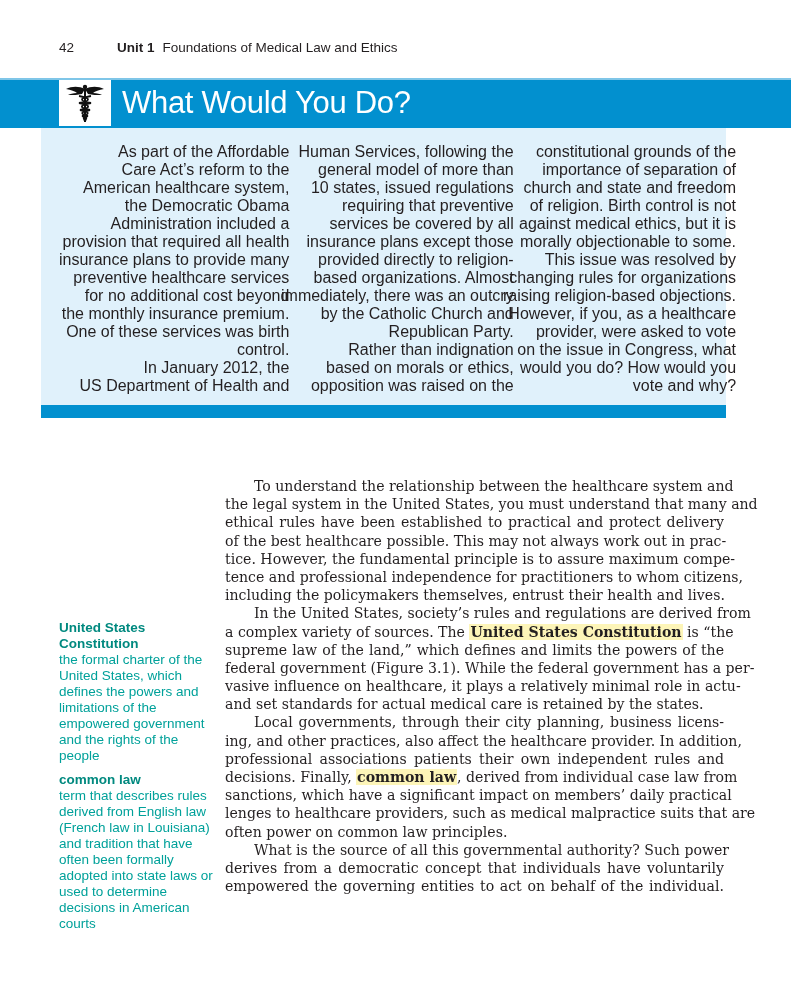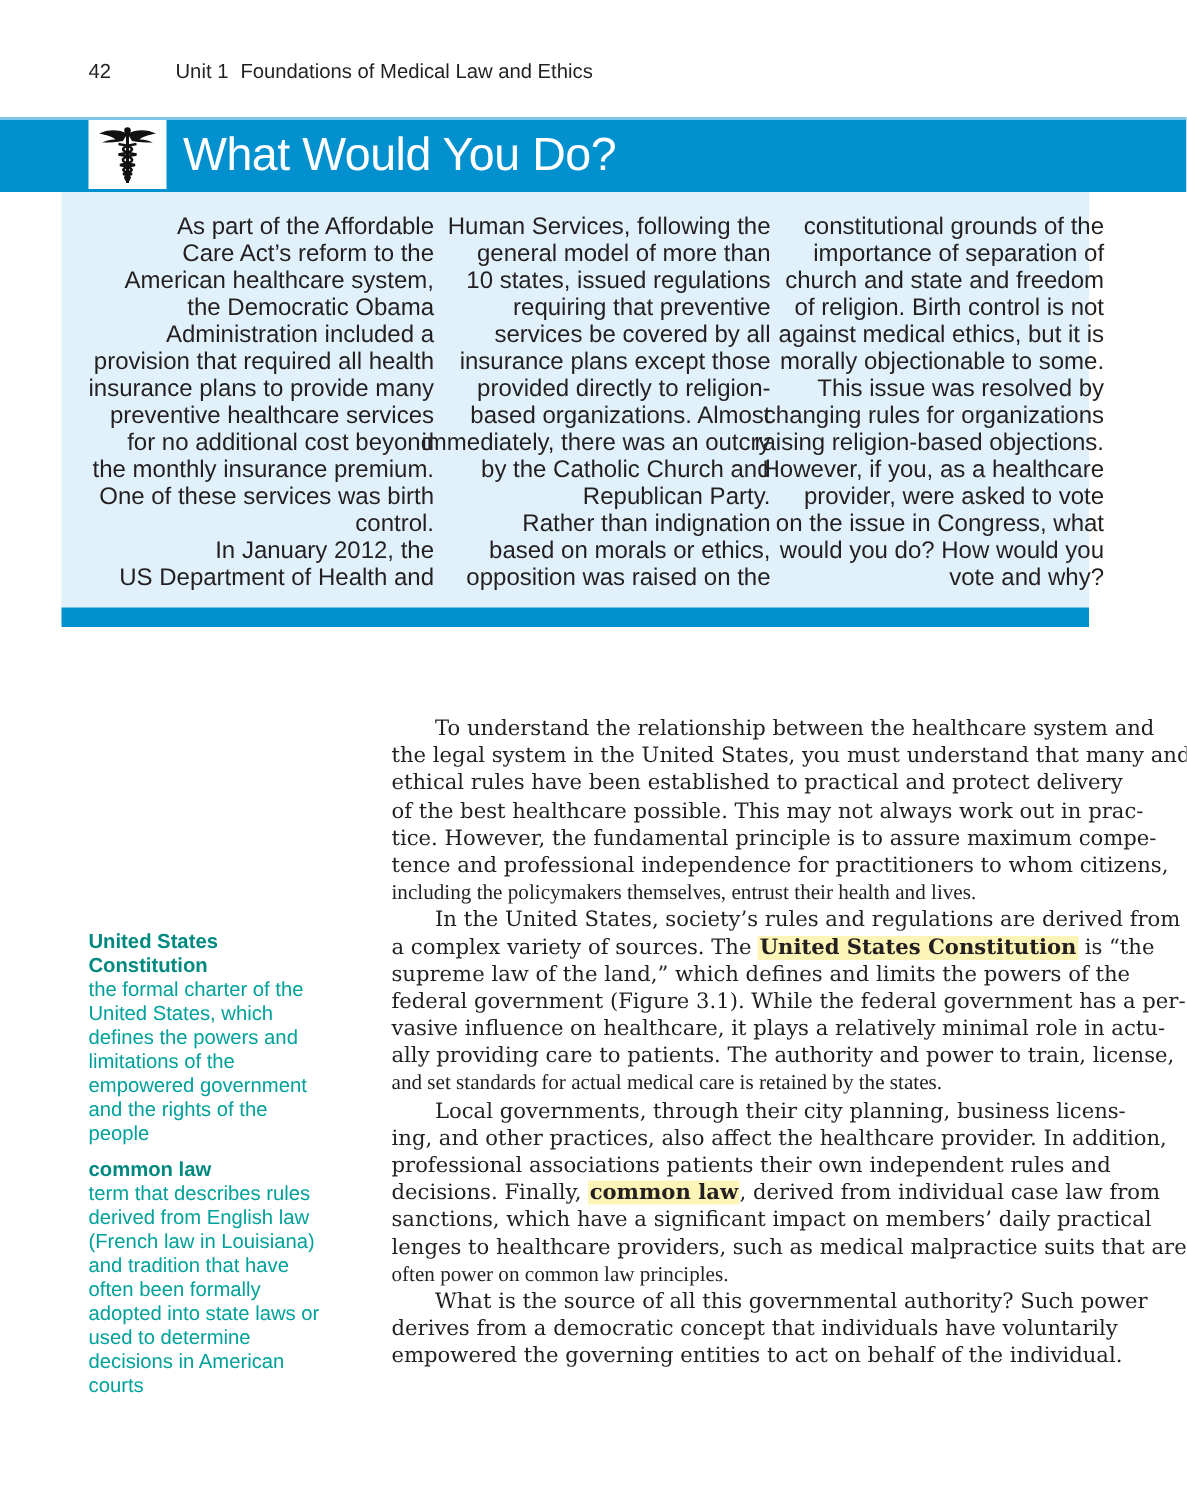--- a/index.html
+++ b/index.html
@@ -8,21 +8,21 @@
     background: #ffffff;
     font-family: "Liberation Sans", sans-serif;
     color: #231f20;
   }
   .running-head {
     position: absolute; top: 40px; left: 59px;
     font-size: 13.5px; color: #231f20;
     font-family: "Liberation Sans", sans-serif;
   }
   .running-head .page-num { display: inline-block; width: 58px; }
-  .running-head .unit { font-weight: normal; margin-right: 8px; }
+  .running-head .unit { font-weight: bold; margin-right: 8px; }
 
   .wwyd-header {
     position: absolute; left: 0; top: 78px; width: 791px; height: 50px;
     background: #0290cf;
     border-top: 2px solid #7fc6e8;
     box-sizing: border-box;
   }
   .wwyd-icon-box {
     position: absolute; left: 59px; top: 80px; width: 52px; height: 46px;
     background: #ffffff;
@@ -53,23 +53,23 @@
   .col2 { left: 281px; }
   .col3 { left: 503px; }
 
   .body-text {
     position: absolute; left: 225px; top: 477px; width: 499px;
     font-family: "DejaVu Serif", serif;
     font-size: 14.1px; line-height: 18.2px; color: #231f20;
   }
   .body-text .line {
     display: block; text-align: justify; text-align-last: justify;
-    white-space: nowrap; height: 18.2px; margin-left: 36px;
+    white-space: nowrap; height: 18.2px;
   }
-  .body-text .line.last { text-align-last: left; font-family: Liberation Serif, serif; }
+  .body-text .line.last { text-align-last: left; }
   .body-text .indent { padding-left: 29px; }
   .keyterm {
     font-weight: bold; background: #fdf5b8; padding: 0 1px;
   }
 
   .margin-note {
     position: absolute; left: 59px; width: 160px;
     font-family: "Liberation Sans", sans-serif;
     font-size: 13.5px; line-height: 16px; color: #00a19a;
   }
@@ -159,21 +159,20 @@
   <span class="line">ethical rules have been established to practical and protect delivery</span>
   <span class="line">of the best healthcare possible. This may not always work out in prac-</span>
   <span class="line">tice. However, the fundamental principle is to assure maximum compe-</span>
   <span class="line">tence and professional independence for practitioners to whom citizens,</span>
   <span class="line last">including the policymakers themselves, entrust their health and lives.</span>
   <span class="line indent">In the United States, society’s rules and regulations are derived from</span>
   <span class="line"><span>a complex variety of sources. The </span><span class="keyterm">United States Constitution</span><span> is “the</span></span>
   <span class="line">supreme law of the land,” which defines and limits the powers of the</span>
   <span class="line">federal government (Figure 3.1). While the federal government has a per-</span>
   <span class="line">vasive influence on healthcare, it plays a relatively minimal role in actu-</span>
-  <span class="line">ally providing care to patients. The authority and power to train, license,</span>
   <span class="line last">and set standards for actual medical care is retained by the states.</span>
   <span class="line indent">Local governments, through their city planning, business licens-</span>
   <span class="line">ing, and other practices, also affect the healthcare provider. In addition,</span>
   <span class="line">professional associations patients their own independent rules and</span>
   <span class="line"><span>decisions. Finally, </span><span class="keyterm">common law</span><span>, derived from individual case law from</span></span>
   <span class="line">sanctions, which have a significant impact on members’ daily practical</span>
   <span class="line">lenges to healthcare providers, such as medical malpractice suits that are</span>
   <span class="line last">often power on common law principles.</span>
   <span class="line indent">What is the source of all this governmental authority? Such power</span>
   <span class="line">derives from a democratic concept that individuals have voluntarily</span>

